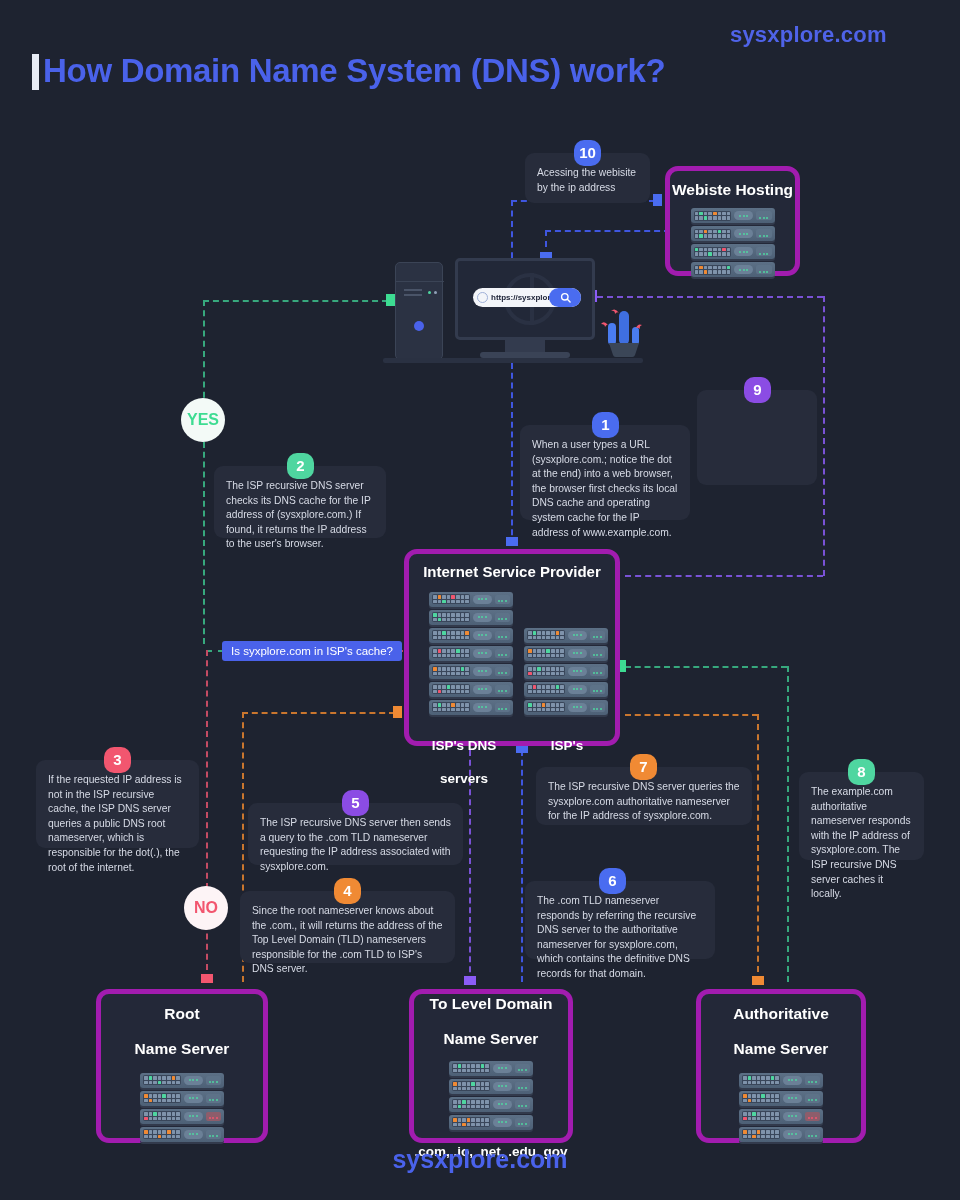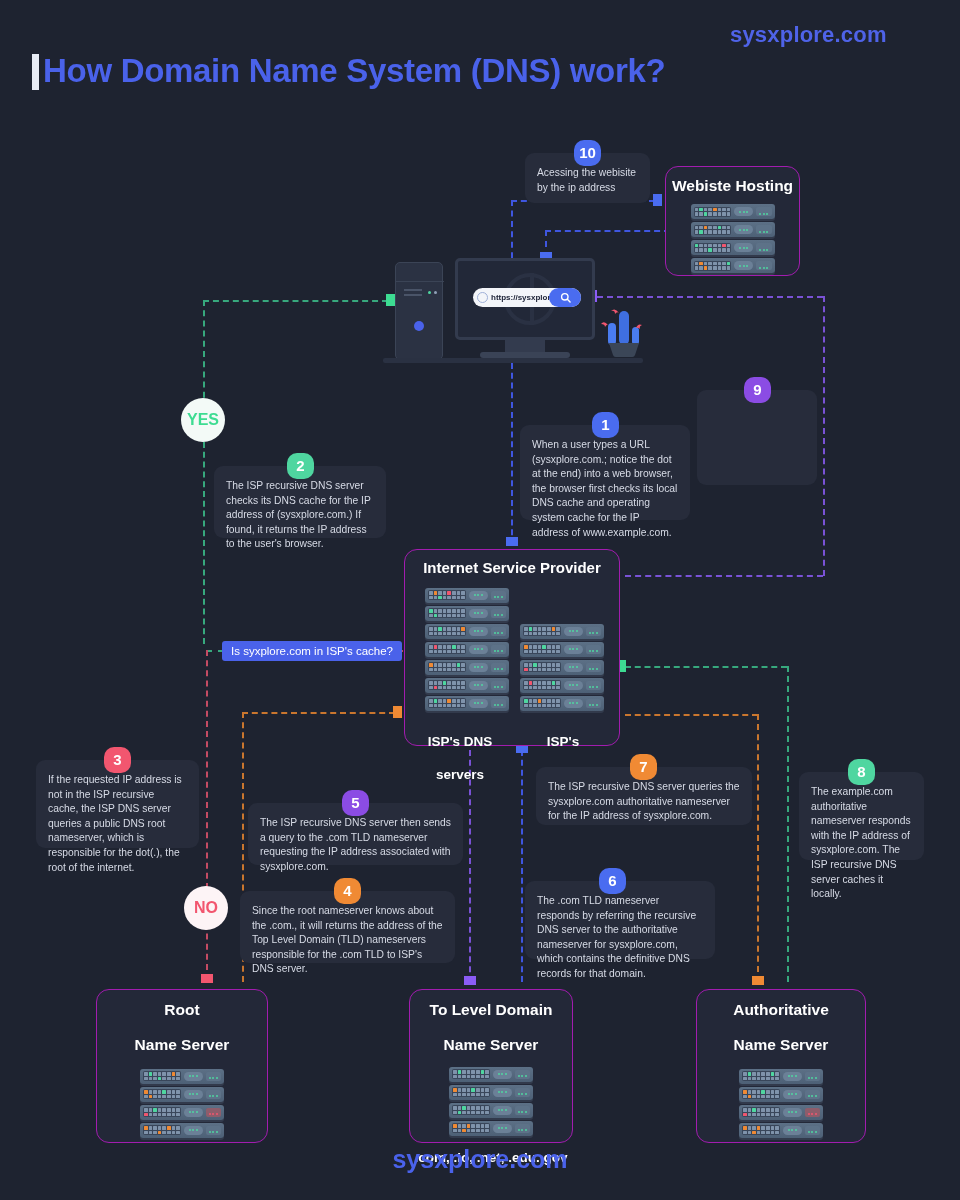--- a/index.html
+++ b/index.html
@@ -45,21 +45,21 @@
     z-index: 5;
   }
   .b-blue   { background: #4a6cf0; }
   .b-green  { background: #4fd6a0; }
   .b-red    { background: #f2566f; }
   .b-orange { background: #f08a34; }
   .b-purple { background: #8b4ce4; }
 
   
   .box {
-    border: 1px solid #a21caf;
+    border: 5px solid #a21caf;
     border-radius: 13px;
     background: #232838;
   }
   .box-title {
     color: #fff; font-weight: 700; text-align: center;
     font-size: 15.5px; line-height: 1.25; margin-top: 16px;
   }
 
   
   .rack { display: flex; flex-direction: column; gap: 3px; }
@@ -948,21 +948,21 @@
           <div class="right">
             <u></u>
             <u></u>
             <u></u>
           </div>
         </div>
     </div>
   </div>
 
   <div class="abs box" style="left:409px; top:989px; width:164px; height:154px;">
-    <div class="box-title" style="margin-top:10px;">To Level Domain</div>
+    <div class="box-title" style="margin-top:0;">To Level Domain</div>
     <div class="box-title">Name Server</div>
     <div class="rack" style="margin:12px auto 0; width:84px;">
       <div class="srv">
           <div class="lpanel">
             <i></i>
             <i class="g"></i>
             <i></i>
             <i></i>
             <i></i>
             <i></i>

